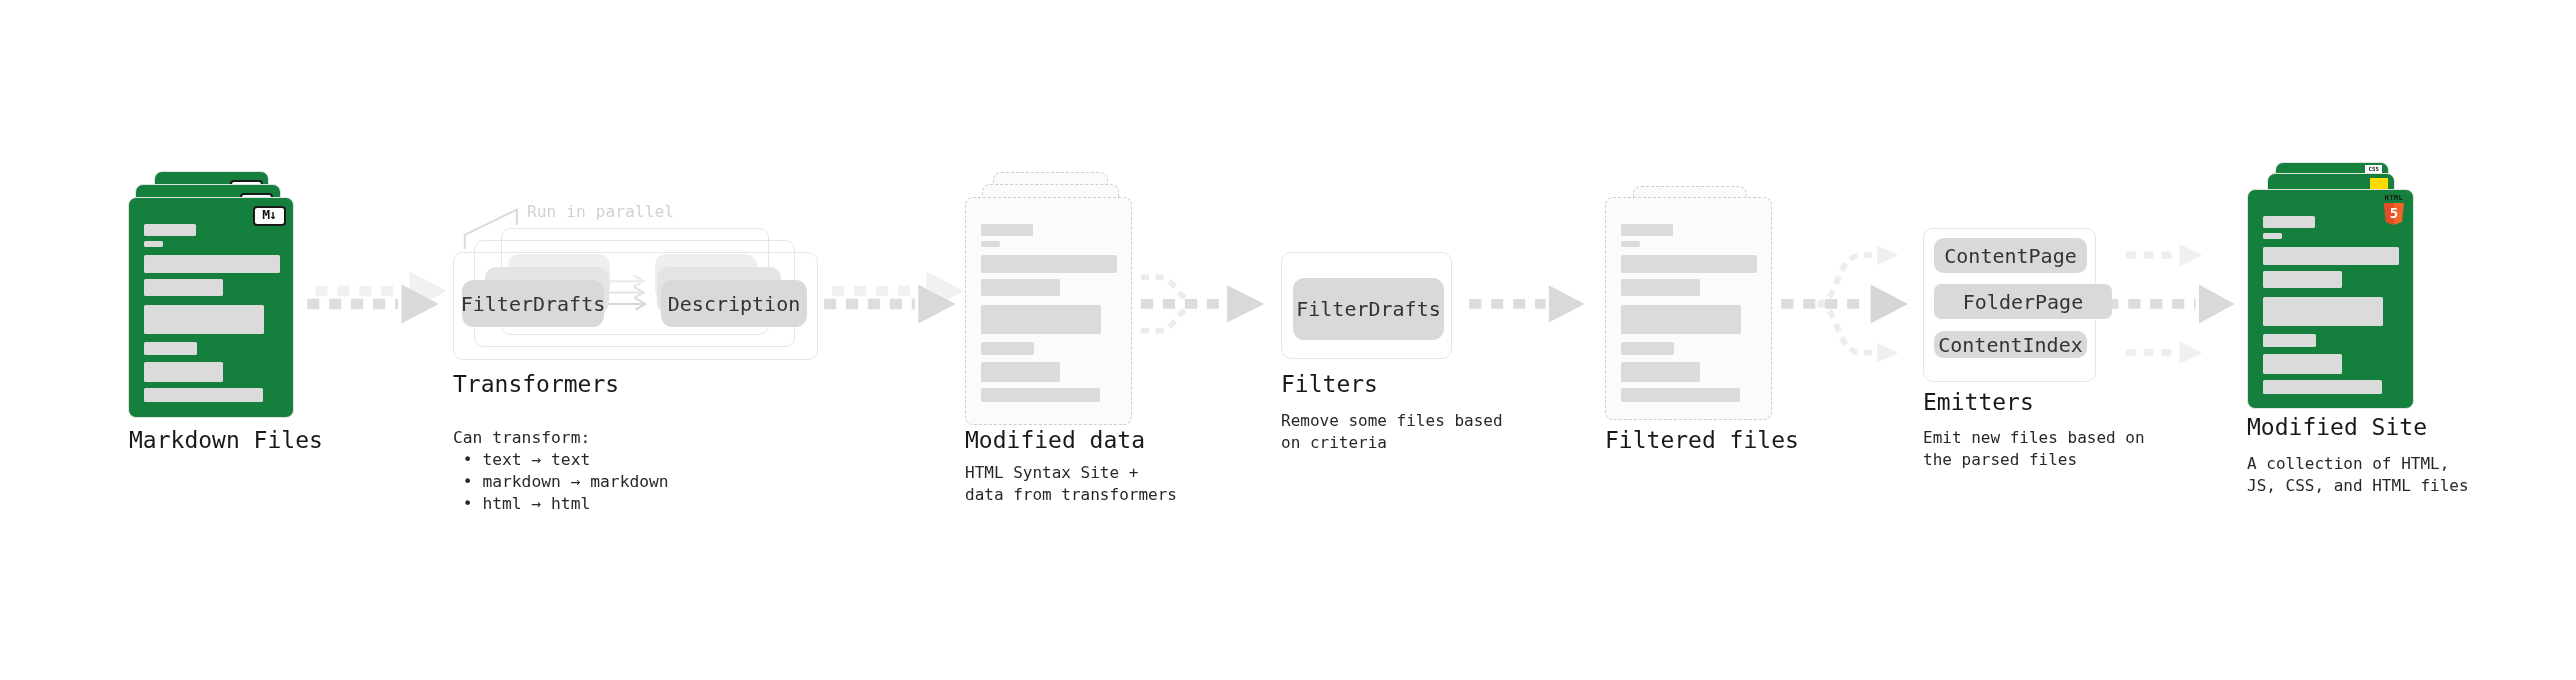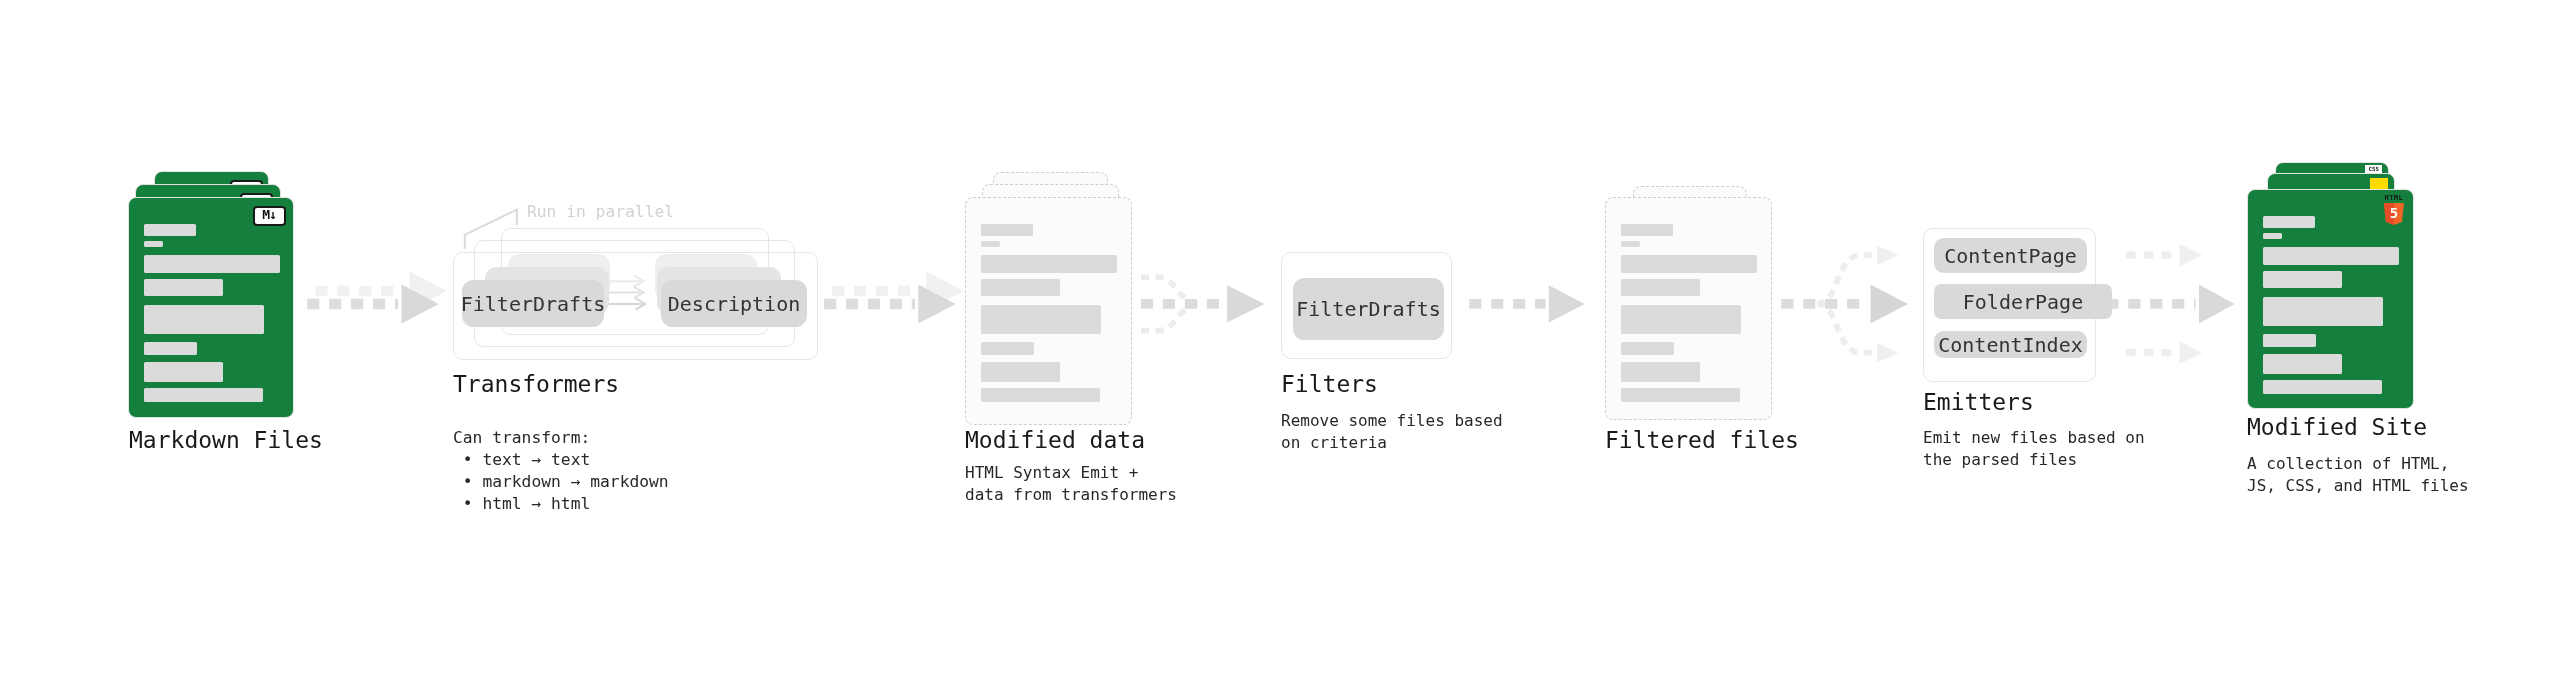--- a/index.html
+++ b/index.html
@@ -172,21 +172,21 @@
       <div class="bar b1"></div>
       <div class="bar b2"></div>
       <div class="bar b3"></div>
       <div class="bar b4"></div>
       <div class="bar b5"></div>
       <div class="bar b6"></div>
       <div class="bar b7"></div>
       <div class="bar b8"></div>
     </div>
     <div class="h" style="left:965px;top:427px">Modified data</div>
-    <div class="s" style="left:965px;top:462px">HTML Syntax Emit +
+    <div class="s" style="left:965px;top:462px">HTML Syntax Site +
 data from transformers</div>
   </div>
 
   <div>
     <div class="panel" style="left:1281px;top:252px;width:171px;height:107px"></div>
     <div class="pill" style="left:1293px;top:278px;width:151px;height:62px">FilterDrafts</div>
     <div class="h" style="left:1281px;top:371px">Filters</div>
     <div class="s" style="left:1281px;top:410px">Remove some files based
 on criteria</div>
   </div>

